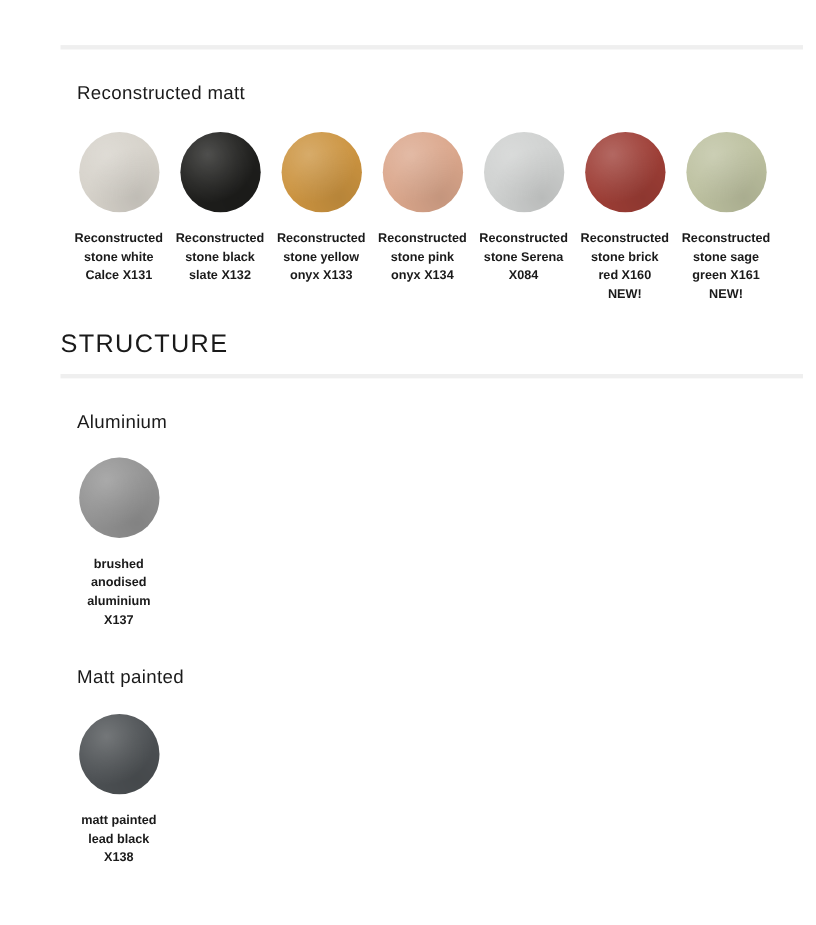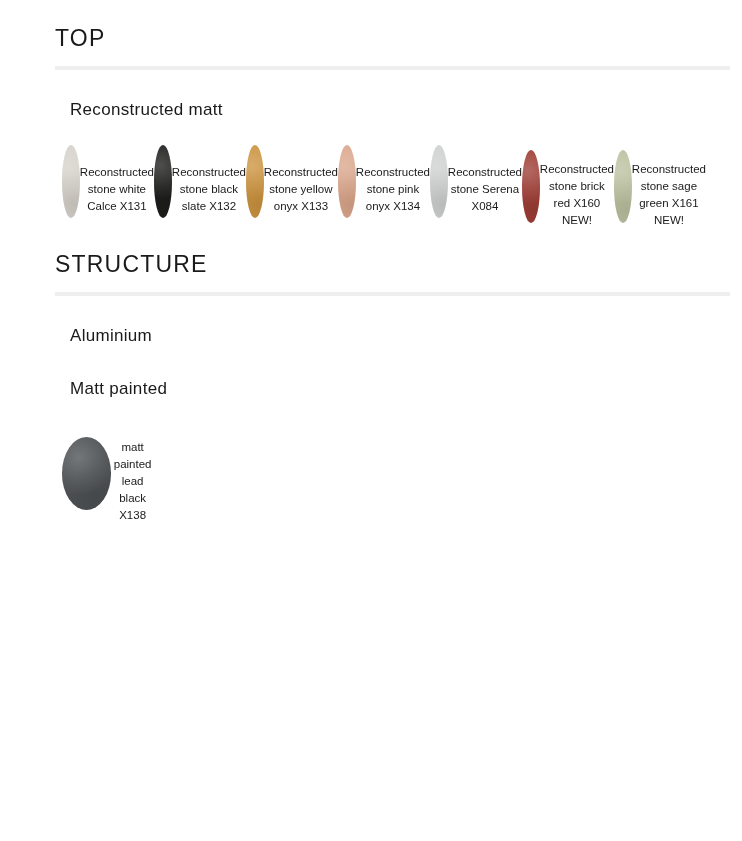--- a/index.html
+++ b/index.html
@@ -57,23 +57,24 @@
     display: flex;
     flex-wrap: nowrap;
     padding: 0 0 0 62px;
     align-items: flex-start;
   }
 
   .swatch {
     width: 92px;
     flex: 0 0 92px;
     display: flex;
-    flex-direction: row;
+    flex-direction: column;
     align-items: center;
     text-align: center;
+    font-weight: bold;
   }
 
   .swatch-disc {
     width: 73px;
     height: 73px;
     border-radius: 50%;
     background: #cccccc;
     position: relative;
   }
   
@@ -105,21 +106,20 @@
   .row-aluminium      { padding-top: 22px; }
   .grp-matt           { padding-top: 34px; }
   .row-matt           { padding-top: 24px; }
 </style>
 </head>
 <body style="background: rgb(255, 255, 255); color: rgb(26, 26, 26);">
 
 <div class="page">
 
   <section class="section sec-top">
-    <h1 class="section-title">TOP</h1>
     <hr class="section-rule" style="background: rgb(239, 239, 239);">
 
     <h2 class="group-title grp-stone">Reconstructed matt</h2>
 
     <div class="swatch-row row-stone">
 
       <div class="swatch">
         <div class="swatch-disc" style="background: rgb(214, 210, 202);"></div>
         <div class="swatch-caption">Reconstructed
 stone white
@@ -172,20 +172,29 @@
 
     </div>
   </section>
 
   <section class="section sec-structure">
     <h1 class="section-title">STRUCTURE</h1>
     <hr class="section-rule" style="background: rgb(239, 239, 239);">
 
     <h2 class="group-title grp-aluminium">Aluminium</h2>
 
+    <div class="swatch-row row-aluminium">
+      <div class="swatch">
+        <div class="swatch-disc" style="background: rgb(146, 146, 146);"></div>
+        <div class="swatch-caption">brushed
+anodised
+aluminium
+X137</div>
+      </div>
+    </div>
 
     <h2 class="group-title grp-matt">Matt painted</h2>
 
     <div class="swatch-row row-matt">
       <div class="swatch">
         <div class="swatch-disc" style="background: rgb(77, 81, 84);"></div>
         <div class="swatch-caption">matt painted
 lead black
 X138</div>
       </div>

